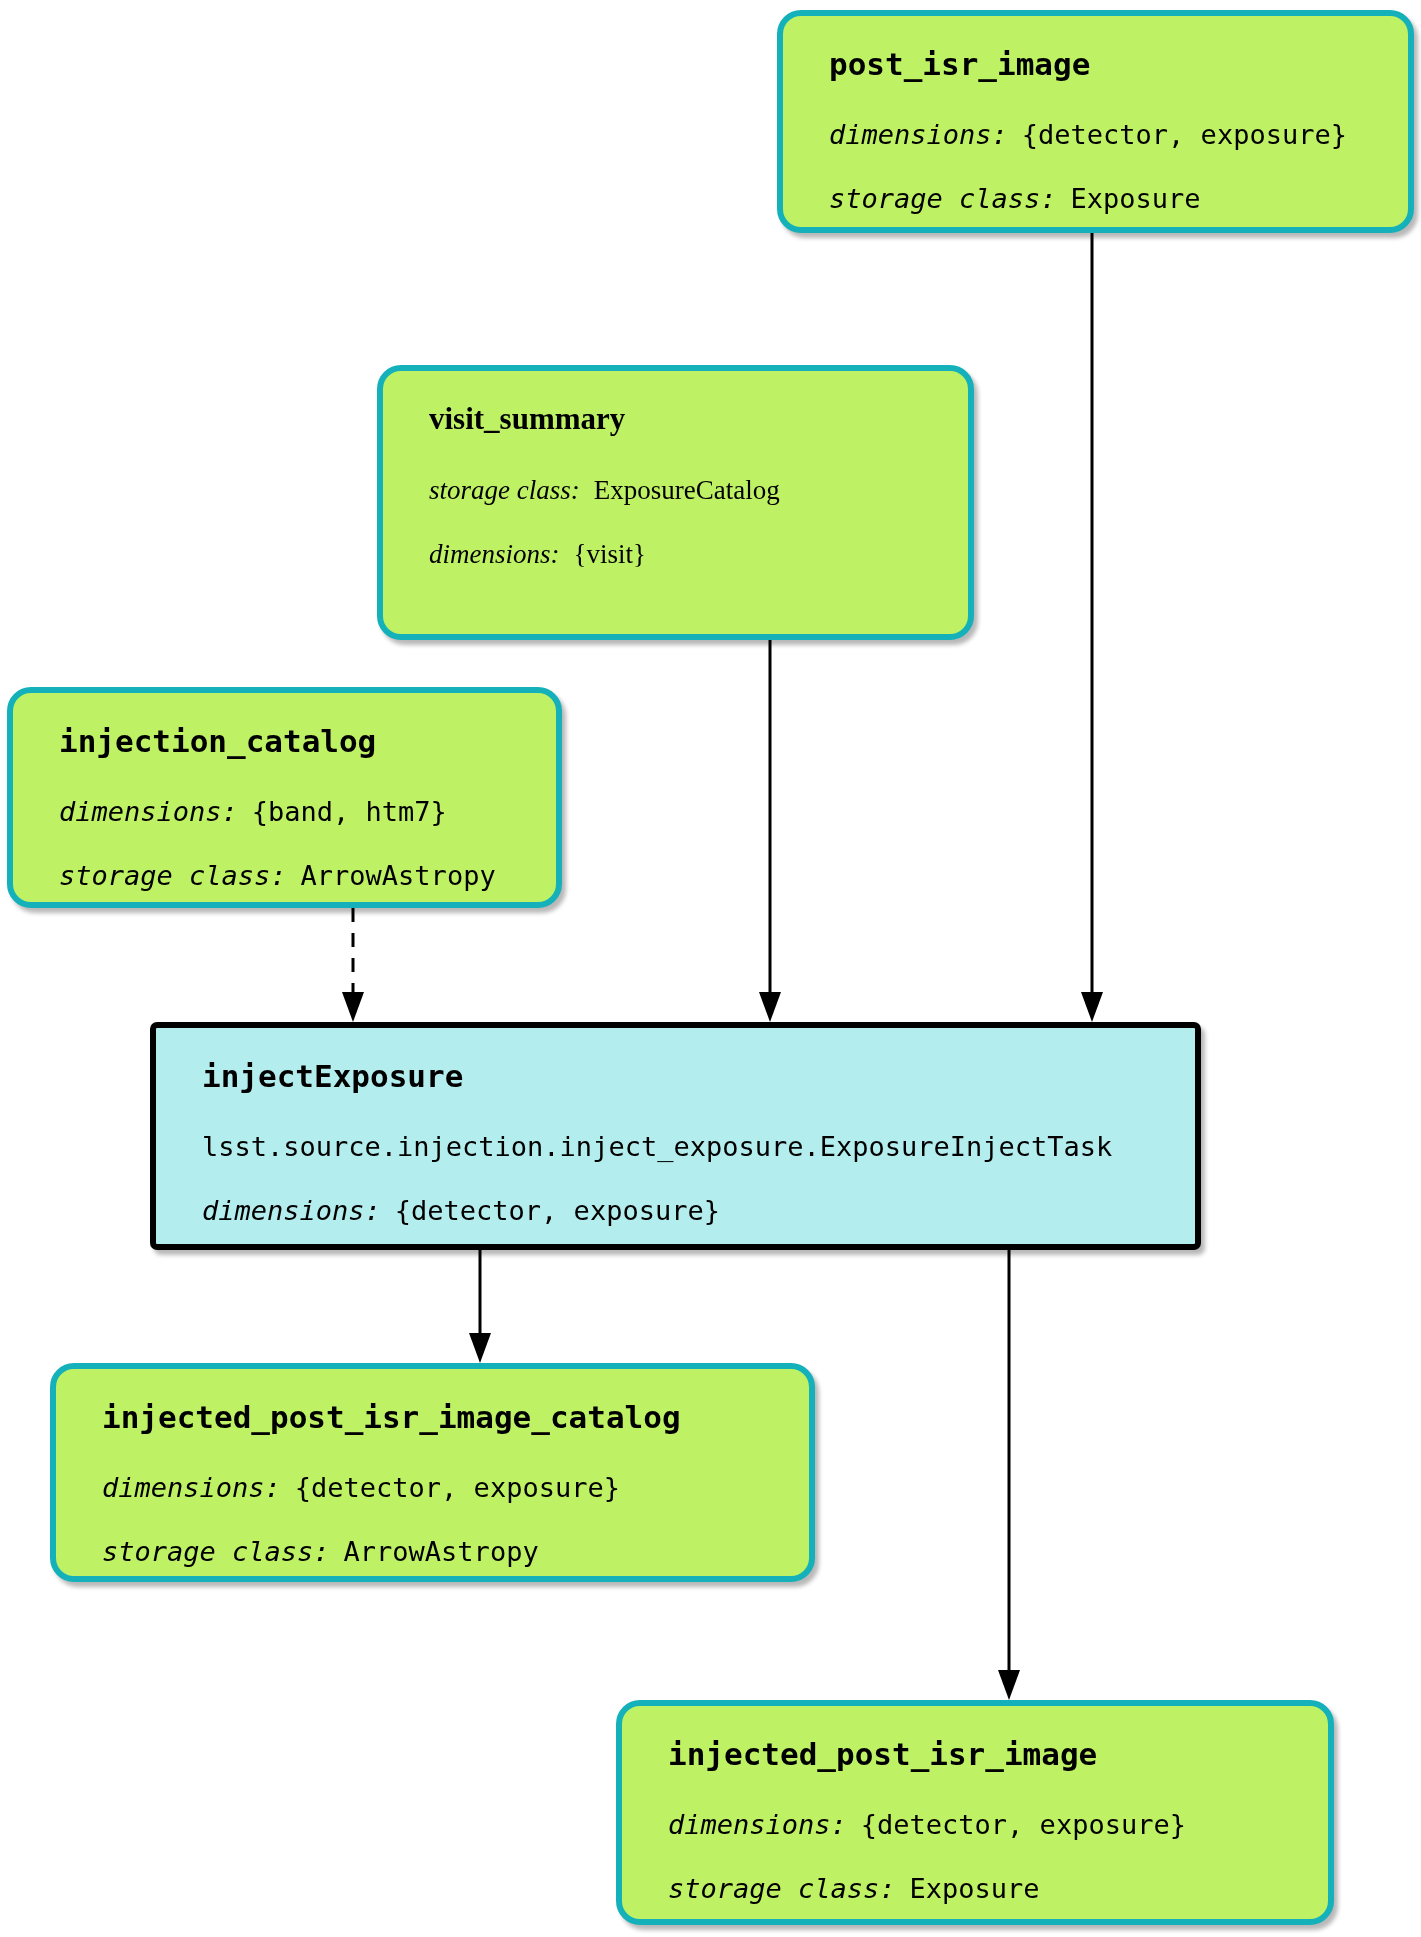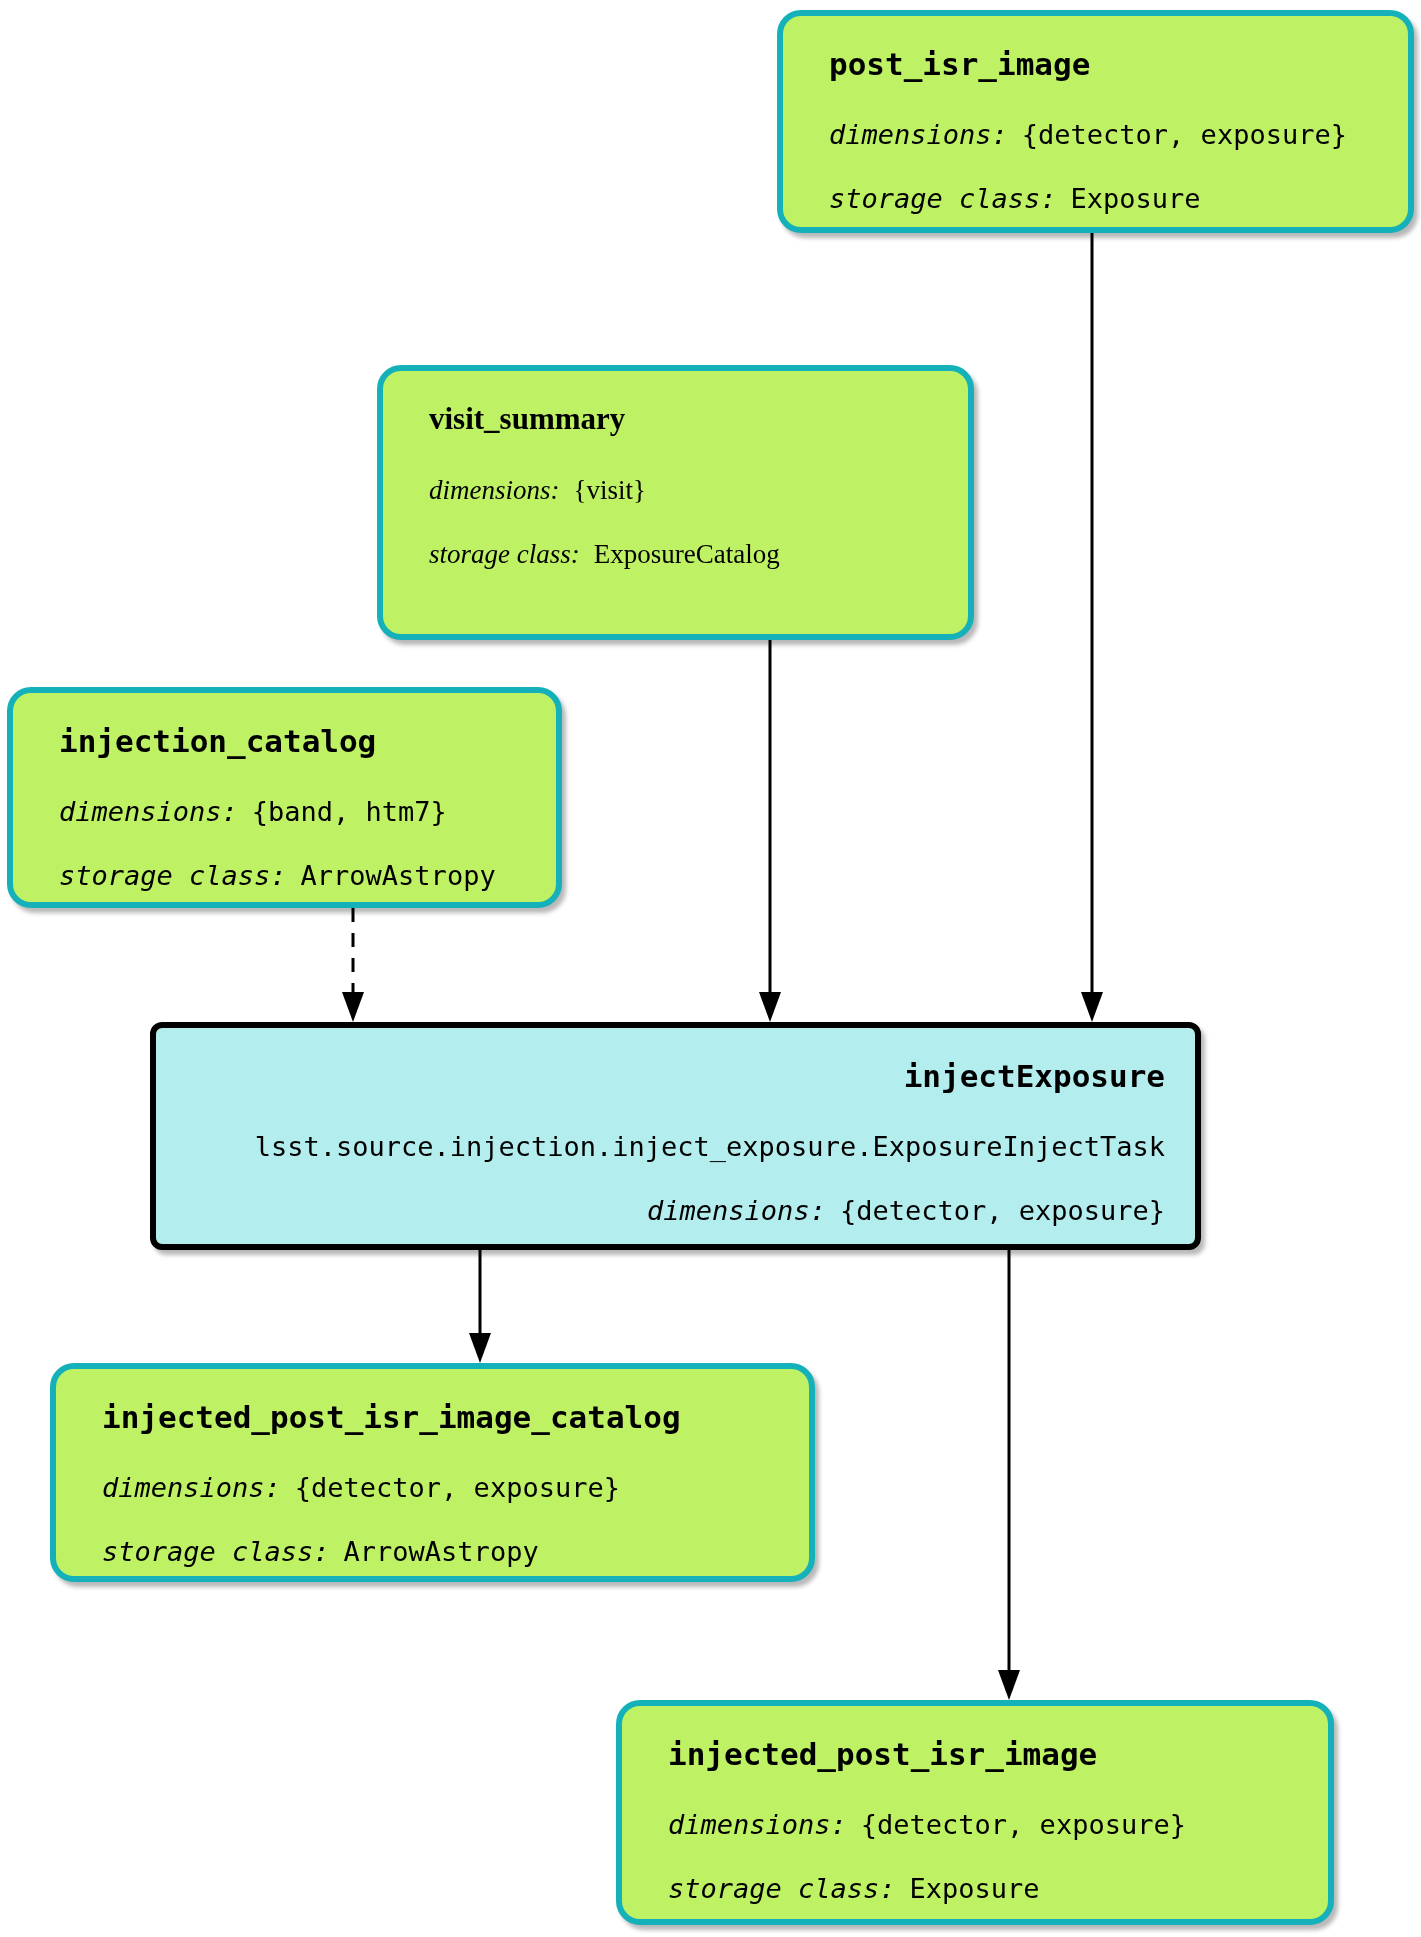--- a/index.html
+++ b/index.html
@@ -31,23 +31,22 @@
   }
   .artifact {
     background: #bef264;
     border: 6px solid #14b1ba;
     border-radius: 24px;
     box-shadow: 4px 5px 4px rgba(0,0,0,0.28);
   }
   .task {
     background: #b4edee;
     border: 6px solid #000000;
-    border-radius: 12px;
+    border-radius: 7px;
     box-shadow: 4px 5px 4px rgba(0,0,0,0.28);
-    text-align: right;
   }
   .node .title {
     font-size: 31px;
     font-weight: bold;
     line-height: 40px;
     margin-bottom: 36px;
     white-space: nowrap;
   }
   .node .line {
     font-size: 27px;
@@ -106,24 +105,24 @@
       <span class="lbl">dimensions:</span><span>{detector, exposure}</span>
     </div>
     <div class="line">
       <span class="lbl">storage class:</span><span>Exposure</span>
     </div>
   </div>
 
   <div class="node artifact" id="n-visit-summary">
     <div class="title">visit_summary</div>
     <div class="line">
-      <span class="lbl">dimensions:</span><span>{visit}</span>
+      <span class="lbl">storage class:</span><span>ExposureCatalog</span>
     </div>
     <div class="line">
-      <span class="lbl">storage class:</span><span>ExposureCatalog</span>
+      <span class="lbl">dimensions:</span><span>{visit}</span>
     </div>
   </div>
 
   <div class="node artifact" id="n-injection-catalog">
     <div class="title">injection_catalog</div>
     <div class="line">
       <span class="lbl">dimensions:</span><span>{band, htm7}</span>
     </div>
     <div class="line">
       <span class="lbl">storage class:</span><span>ArrowAstropy</span>

